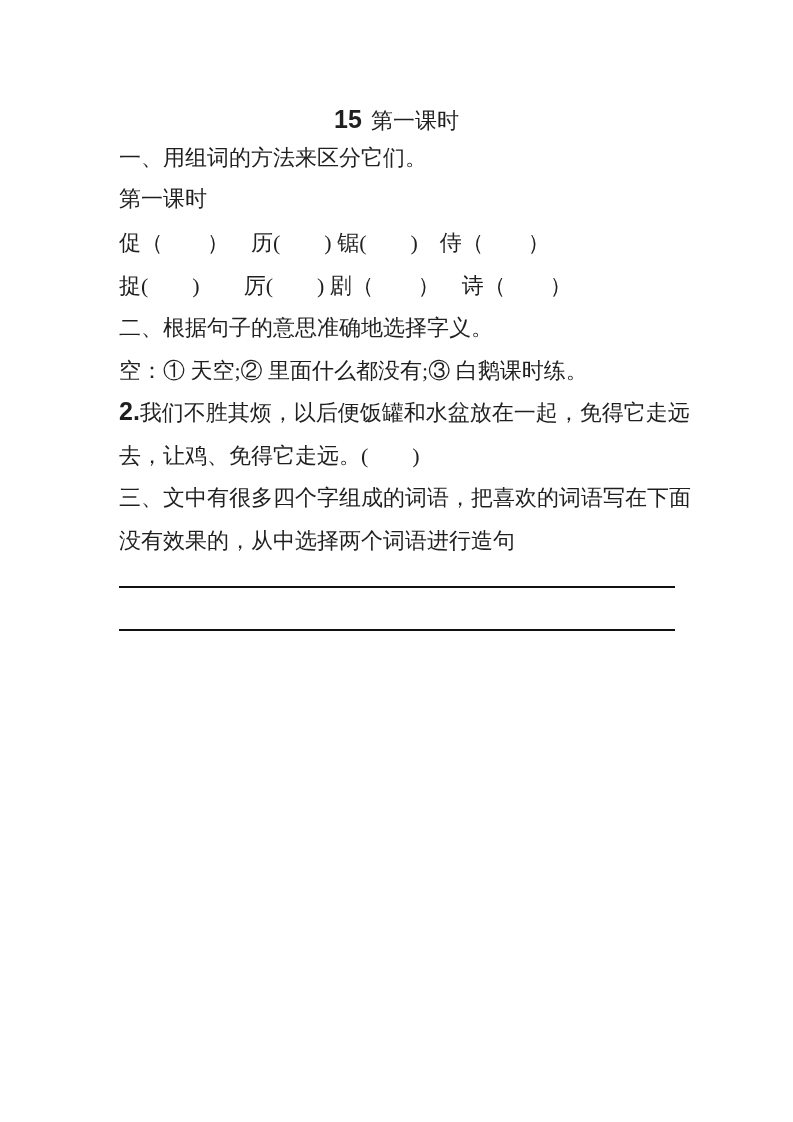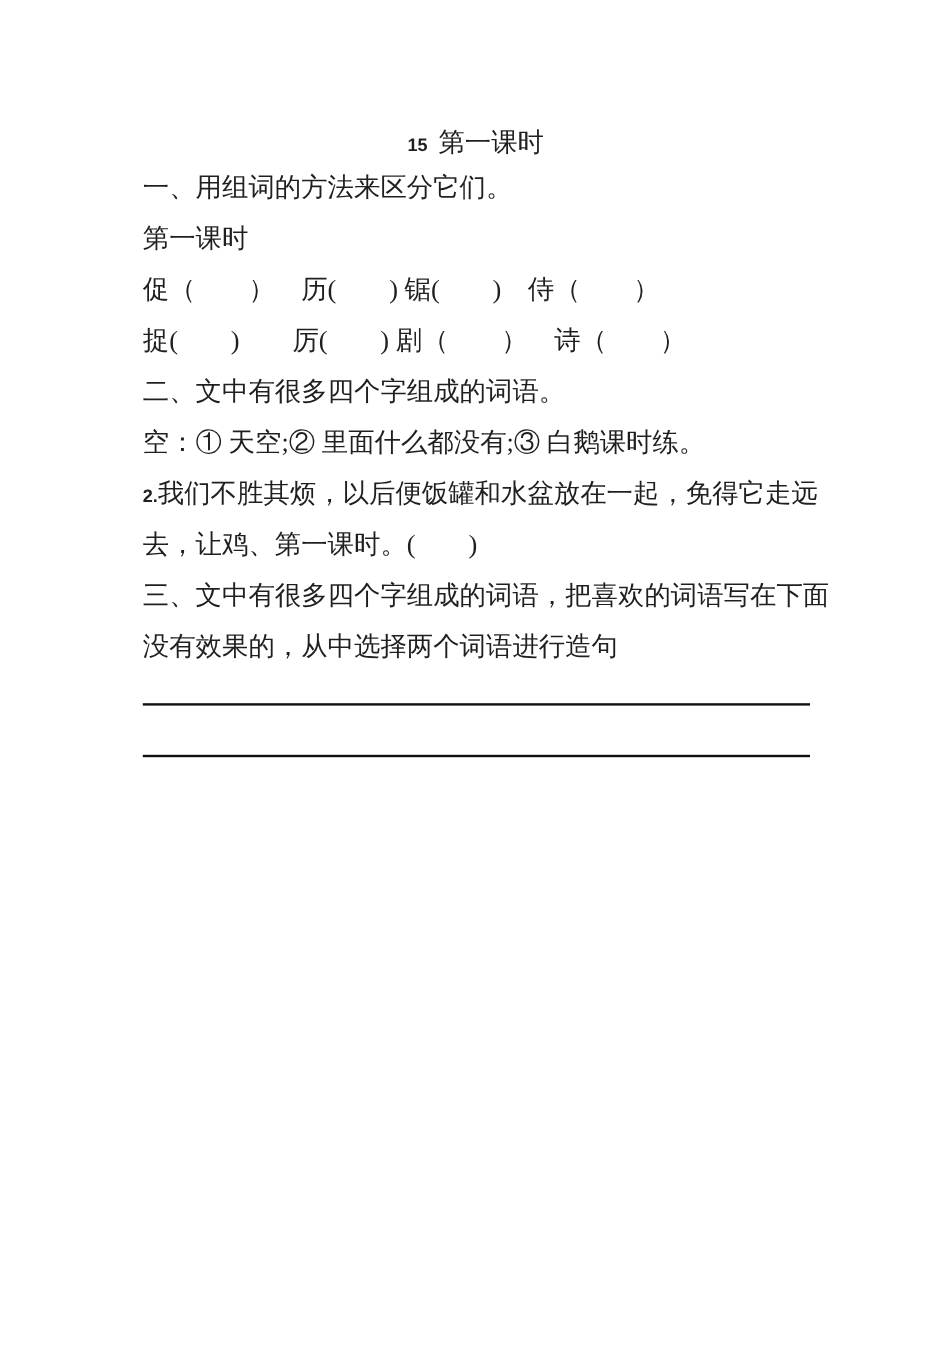--- a/index.html
+++ b/index.html
@@ -23,21 +23,21 @@
     text-align: center;
     font-size: 22px;
     white-space: nowrap;
   }
   .title .num {
     margin-right: 9px;
   }
   .num {
     font-family: "Liberation Sans", "DejaVu Sans", sans-serif;
     font-weight: bold;
-    font-size: 15px;
+    font-size: 25px;
   }
   .content {
     margin-left: 119px;
     width: 556px;
   }
   .line {
     font-size: 22px;
     line-height: 42.5px;
     height: 42.5px;
     white-space: nowrap;
@@ -63,28 +63,28 @@
   <div class="content">
 
     <div class="line"><span class="num"></span><span>一、用组词的方法来区分它们。</span></div>
 
     <div class="line"><span>第一课时</span></div>
 
     <div class="line"><span class="num"></span><span>促（　　）　历(　　) 锯(　　)　侍（　　）</span></div>
 
     <div class="line"><span class="num"></span><span>捉(　　)　　厉(　　) 剧（　　）　诗（　　）</span></div>
 
-    <div class="line"><span class="num"></span><span>二、文中有很多四个字组成的词语。</span></div>
+    <div class="line"><span class="num"></span><span>二、根据句子的意思准确地选择字义。</span></div>
 
 
     <div class="line"><span class="num"></span><span>空：① 天空;② 里面什么都没有;③ 白鹅课时练。</span></div>
 
     <div class="line"><span class="num">2.</span><span>我们不胜其烦，以后便饭罐和水盆放在一起，免得它走远</span></div>
 
-    <div class="line"><span class="num"></span><span>去，让鸡、第一课时。(　　)</span></div>
+    <div class="line"><span class="num"></span><span>去，让鸡、免得它走远。(　　)</span></div>
 
 
     <div class="line"><span class="num"></span><span>三、文中有很多四个字组成的词语，把喜欢的词语写在下面</span></div>
 
     <div class="line"><span class="num"></span><span>没有效果的，从中选择两个词语进行造句</span></div>
 
     <div class="rule rule-1"></div>
     <div class="rule rule-2"></div>
 
   </div>

